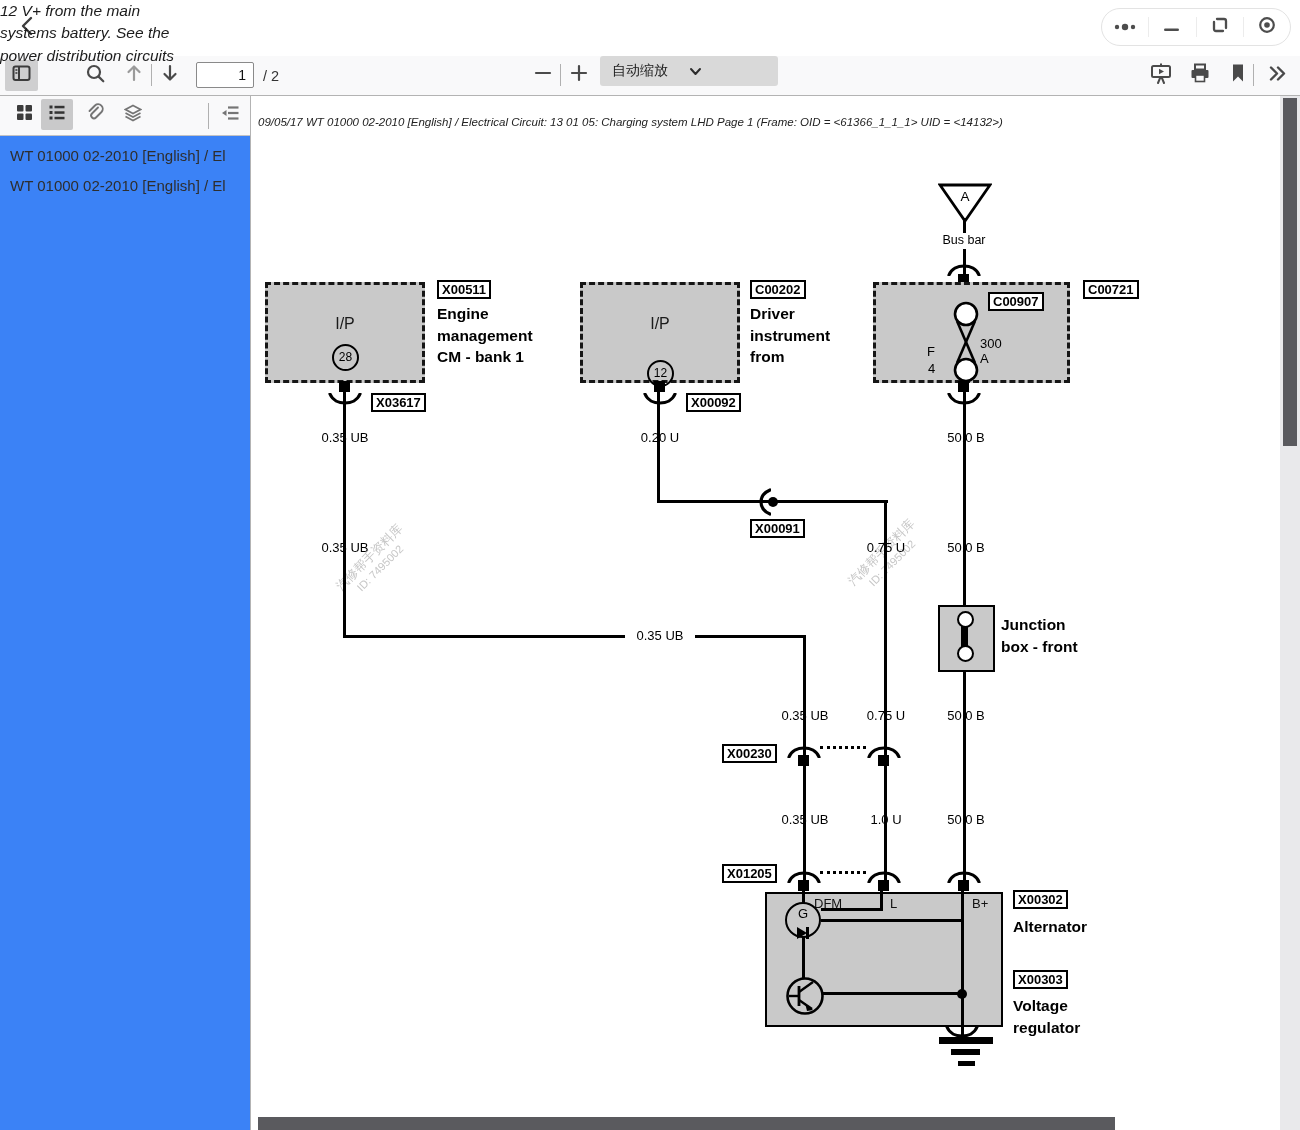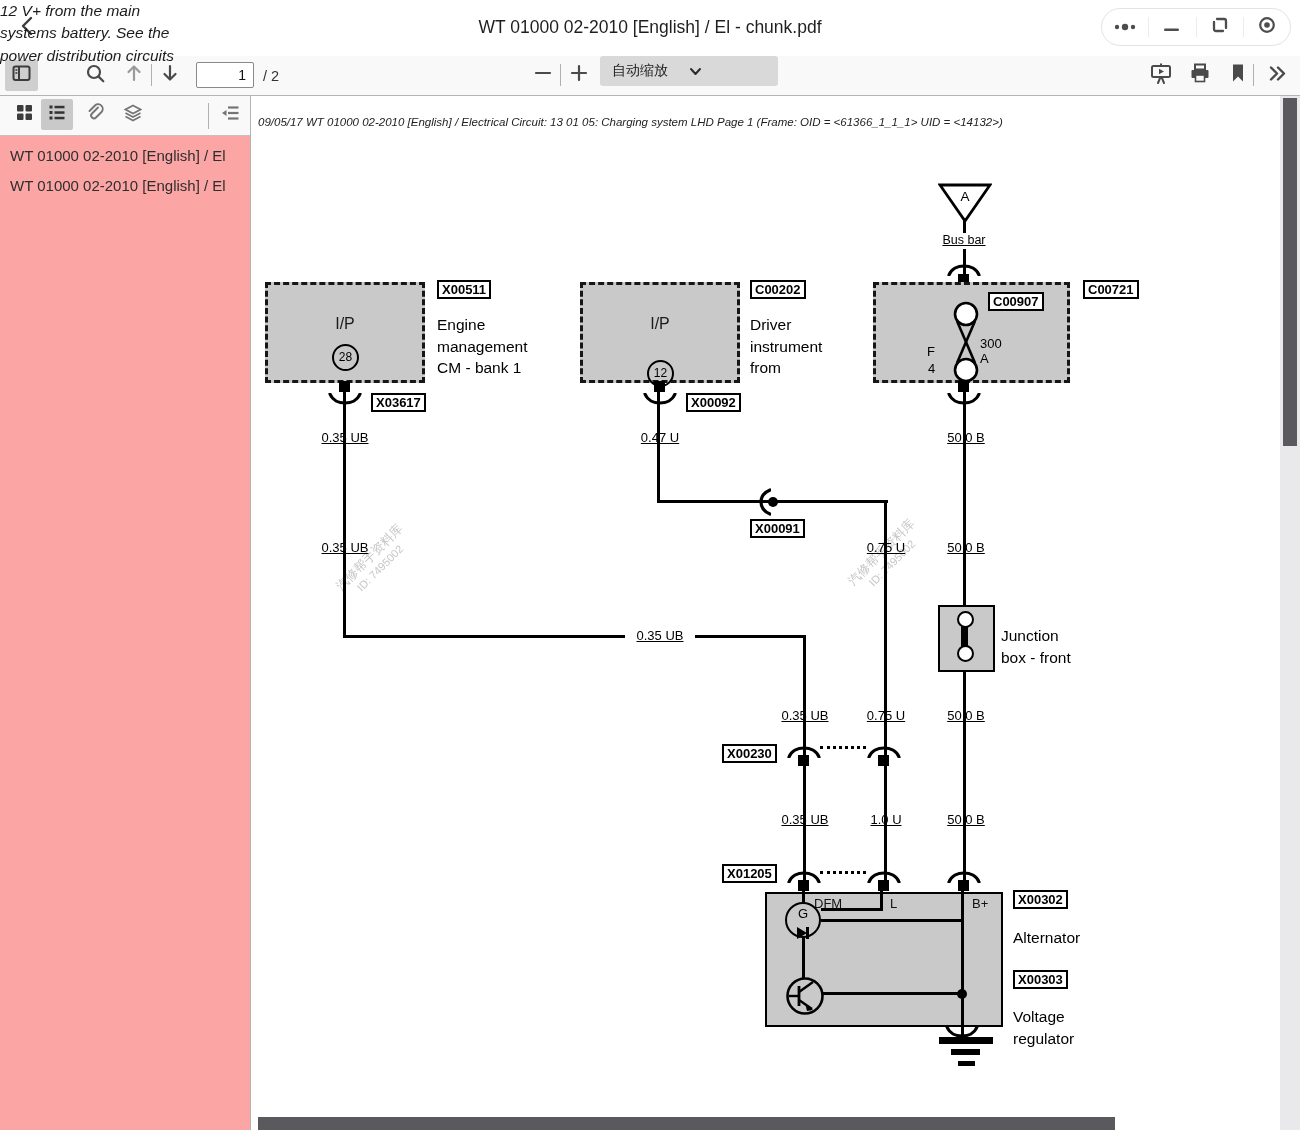--- a/index.html
+++ b/index.html
@@ -22,40 +22,40 @@
   .pageinput { left:196px; top:62px; width:58px; height:26px; border:1px solid #8a8a8a;
                border-radius:2px; background:#fff; text-align:right; padding-right:7px;
                font-size:14px; font-family:"Liberation Sans",sans-serif; color:#111; }
   .pagetotal { left:263px; top:68px; font-size:14.5px; color:#333; }
   .zoomsel { left:600px; top:60px; width:178px; height:30px; background:#d9d9d9;
              border-radius:3px; display:flex; align-items:center; padding:0 12px; }
   .zoomsel span { font-size:14px; color:#1d1d1d; flex:1; }
   
   .sbhead { left:0; top:96px; width:250px; height:40px; background:#f9f9fa;
             border-bottom:1px solid #c2c2c4; }
-  .sbbody { left:0; top:136px; width:250px; height:994px; background:#fca5a5; }
+  .sbbody { left:0; top:136px; width:250px; height:994px; background:#3b82f6; }
   .sbsep  { left:250px; top:96px; width:1px; height:1034px; background:#b3b3b3; }
   .sbitem { left:0; width:250px; height:30px; line-height:30px; padding-left:10px;
             font-size:15px; color:#2e2e2e; white-space:nowrap; overflow:hidden; }
   
   .viewer { left:251px; top:96px; width:1029px; height:1034px; background:#fff; }
   .vtrack { left:1280px; top:96px; width:20px; height:1034px; background:#e9e9eb; }
   .vthumb { left:1283px; top:98px; width:14px; height:348px; background:#5a5a5e; }
   .hthumb { left:258px; top:1117px; width:857px; height:13px; background:#5a5a5e; }
   
   .dochead { left:258px; top:116px; width:900px; font-style:italic; font-size:11.5px;
              color:#222; white-space:nowrap; }
   .note { left:1003px; top:166px; font-style:italic; font-size:15.5px; line-height:22.3px;
           color:#1c1c1c; white-space:nowrap; }
   .w { position:absolute; background:#000; }
-  .lbl { position:absolute; width:80px; font-size:13px; text-align:center; line-height:15px;text-decoration:underline; }
+  .lbl { position:absolute; width:80px; font-size:13px; text-align:center; line-height:15px; }
   .boxid { position:absolute; border:2px solid #000; background:#fff; font-weight:700;
            font-size:13px; line-height:15px; padding:0 3px; white-space:nowrap; }
-  .cname { position:absolute; font-weight:400; font-size:15.5px; line-height:21.5px;
-           white-space:nowrap;margin-top:11px; }
+  .cname { position:absolute; font-weight:700; font-size:15.5px; line-height:21.5px;
+           white-space:nowrap; }
   .gbox { position:absolute; background:#c9c9c9; }
   .dash { border:3px dashed #161616; }
   .sold { border:2.6px solid #000; }
   .circ { position:absolute; border:2px solid #000; border-radius:50%; text-align:center; }
   .sq { position:absolute; width:11px; height:11px; background:#000; }
   .dot { position:absolute; width:10px; height:10px; background:#000; border-radius:50%; }
   .dotted { position:absolute; border-top:3px dotted #000; }
   .ip { position:absolute; width:40px; text-align:center; font-size:16px; color:#1b1b1b; }
   .pinlbl { position:absolute; font-size:13px; color:#111; }
   .wm { position:absolute; transform:rotate(-45deg); color:#c6c6c6; font-size:12.5px;
@@ -63,21 +63,20 @@
 </style>
 </head>
 <body>
 
 <div class="abs titlebar">
   <div class="abs tbtn" style="left:14px;top:14px;width:28px;height:28px">
     <span><svg width="22" height="22">
           <path d="M14 3 L6 11 L14 19" fill="none" stroke="#3c3c3c" stroke-width="2.4" stroke-linecap="round" stroke-linejoin="round"></path>
         </svg></span>
   </div>
-  <div class="abs title">WT 01000 02-2010 [English] / El - chunk.pdf</div>
   <div class="abs capsule">
     <div class="capcell">
       <span><svg width="24" height="10">
             <circle cx="4" cy="5" r="2.2" fill="#4d4d4d"></circle>
             <circle cx="12" cy="5" r="3.2" fill="#4d4d4d"></circle>
             <circle cx="20" cy="5" r="2.2" fill="#4d4d4d"></circle>
           </svg></span>
     </div>
     <div class="capdiv"></div>
     <div class="capcell">
@@ -304,21 +303,21 @@
 
   <div class="w" style="left:343px;top:392px;width:3px;height:246px"></div>
   <div class="w" style="left:657px;top:392px;width:3px;height:111px"></div>
   <div class="w" style="left:658px;top:500px;width:230px;height:3px"></div>
   <div class="w" style="left:884px;top:503px;width:3px;height:388px"></div>
   <div class="w" style="left:963px;top:392px;width:3px;height:215px"></div>
   <div class="w" style="left:344px;top:635px;width:462px;height:3px"></div>
   <div class="w" style="left:803px;top:638px;width:3px;height:253px"></div>
 
   <div class="lbl" style="left:305px;top:430px">0.35 UB</div>
-  <div class="lbl" style="left:620px;top:430px">0.47 U</div>
+  <div class="lbl" style="left:620px;top:430px">0.20 U</div>
   <div class="lbl" style="left:926px;top:430px">50.0 B</div>
 
   <span class="abs" style="left:757px;top:487px"><svg width="14" height="30">
         <path d="M13 3 C1 8 1 22 13 27" fill="none" stroke="#000" stroke-width="3.2" stroke-linecap="round"></path>
       </svg></span>
   <div class="dot" style="left:768px;top:497px"></div>
   <div class="boxid" style="left:750px;top:519px">X00091</div>
 
   <div class="lbl" style="left:305px;top:540px">0.35 UB</div>
   <div class="lbl" style="left:846px;top:540px">0.75 U</div>

